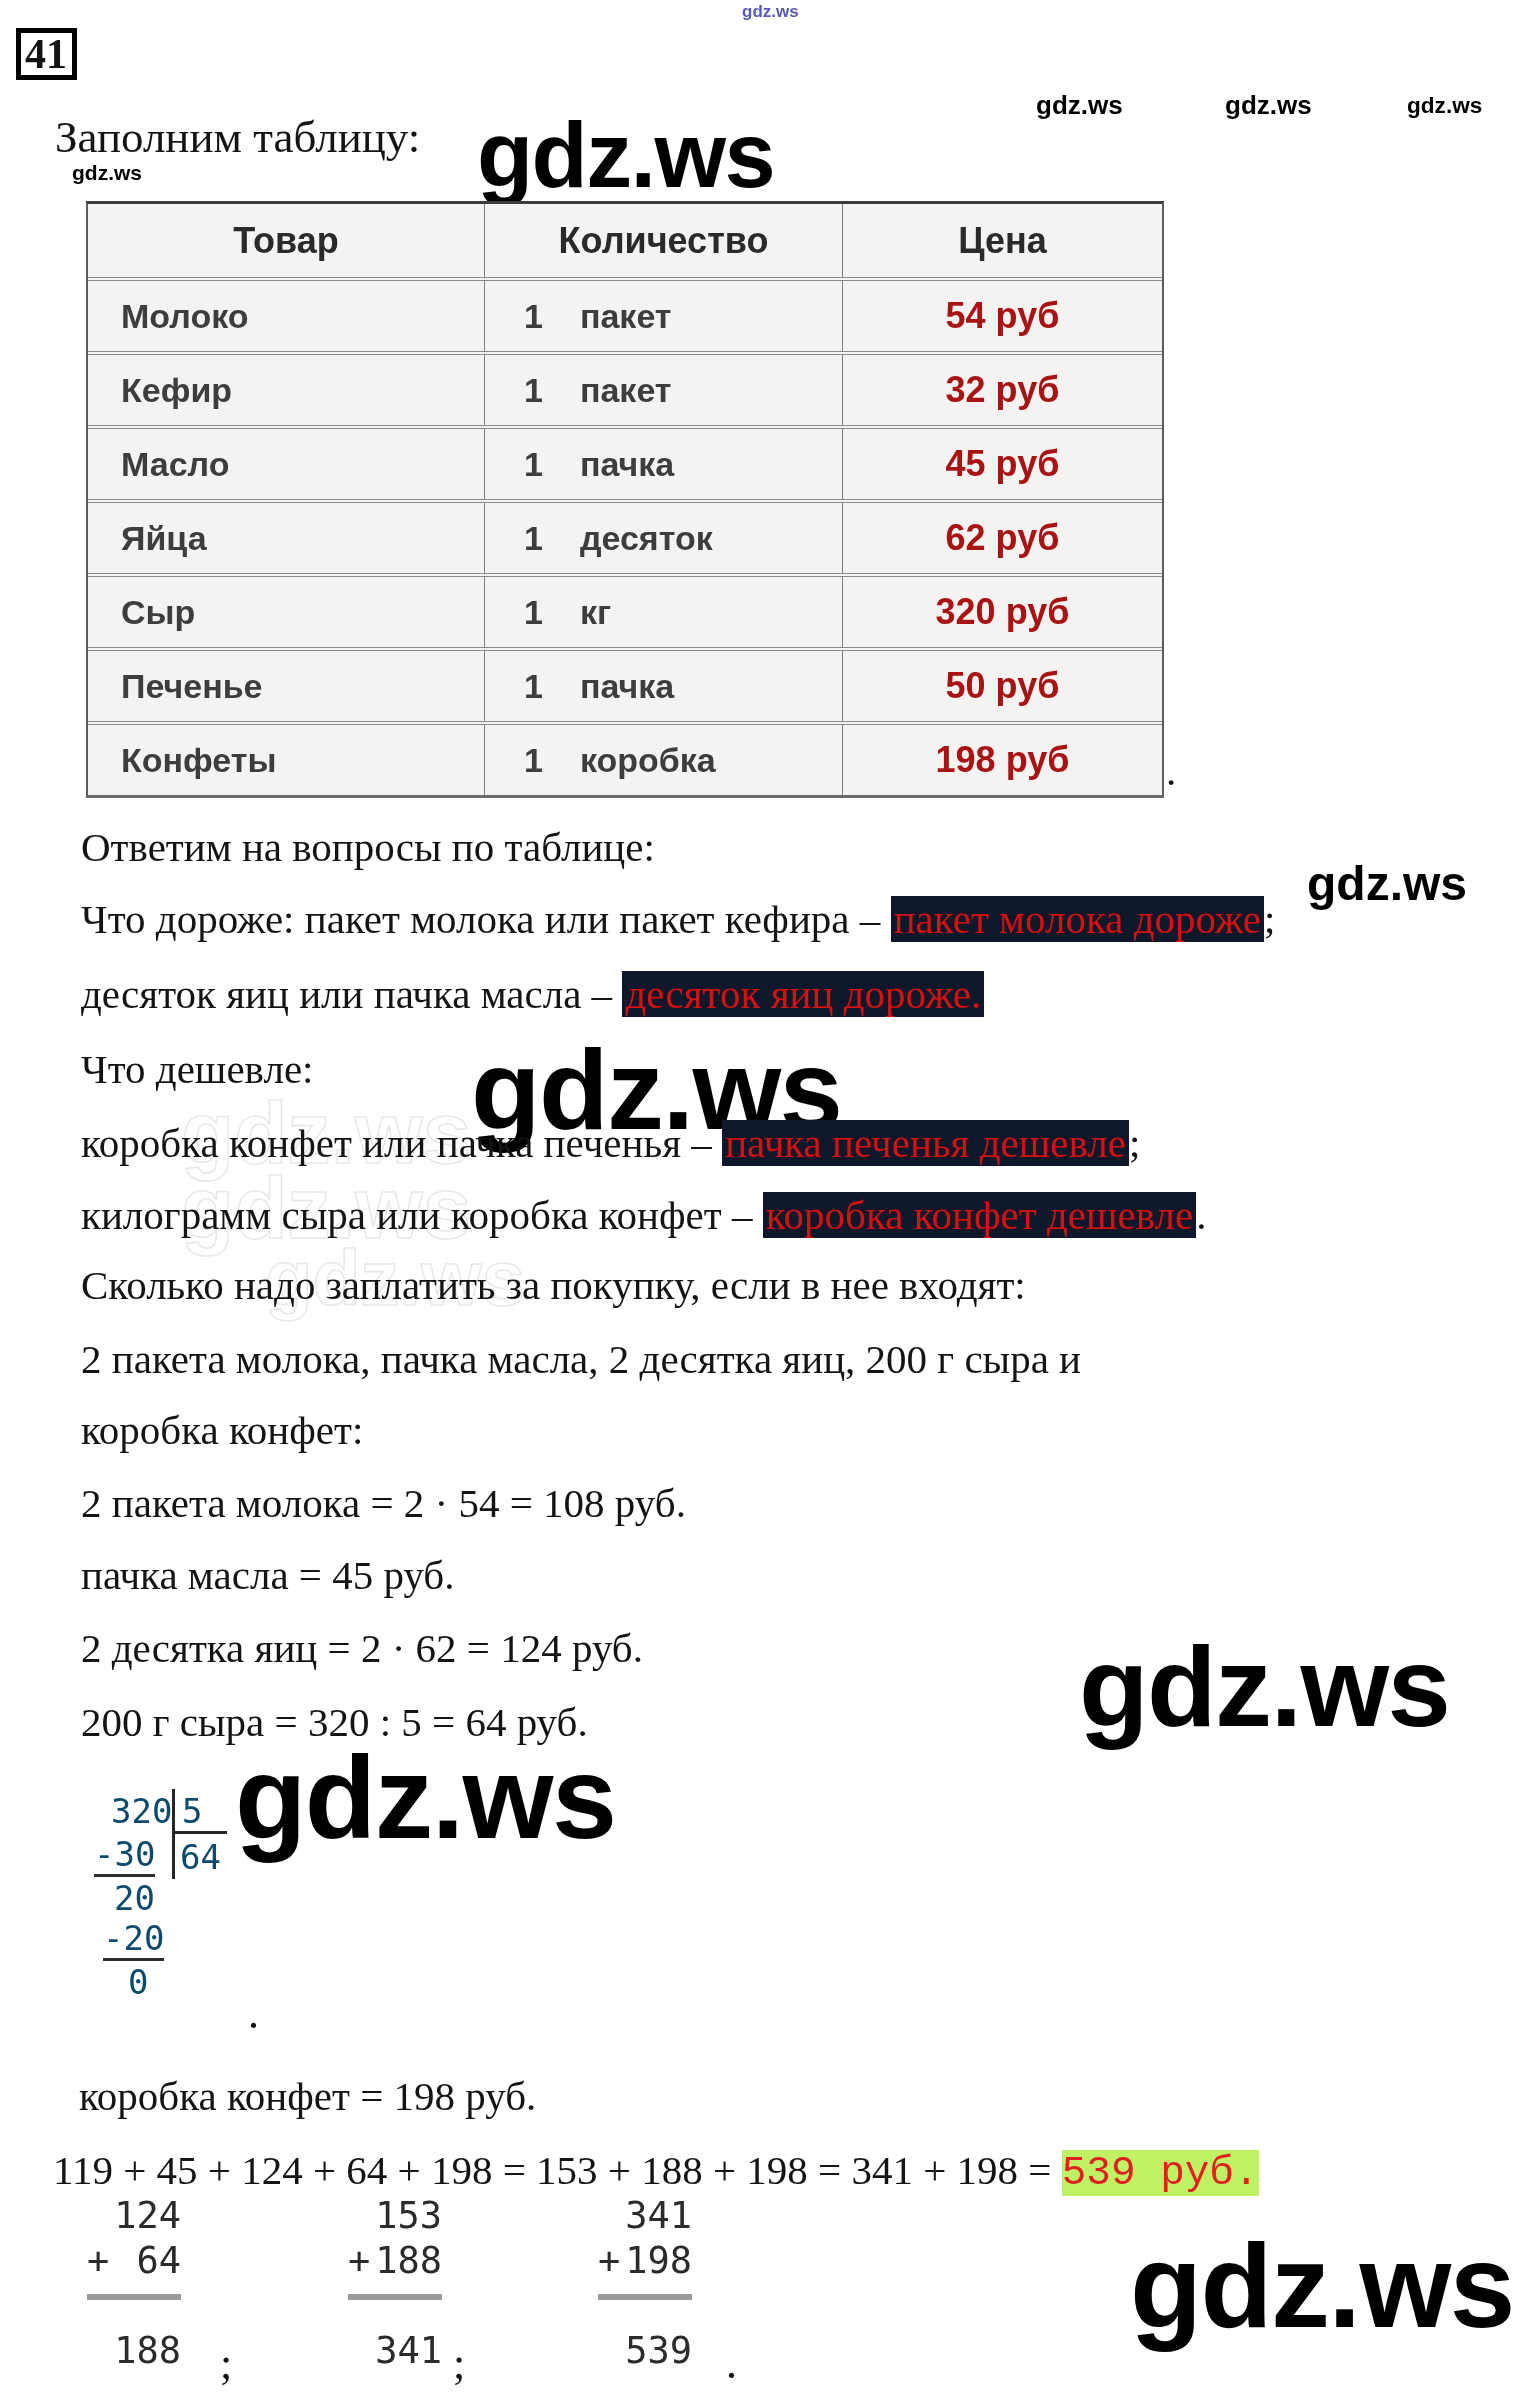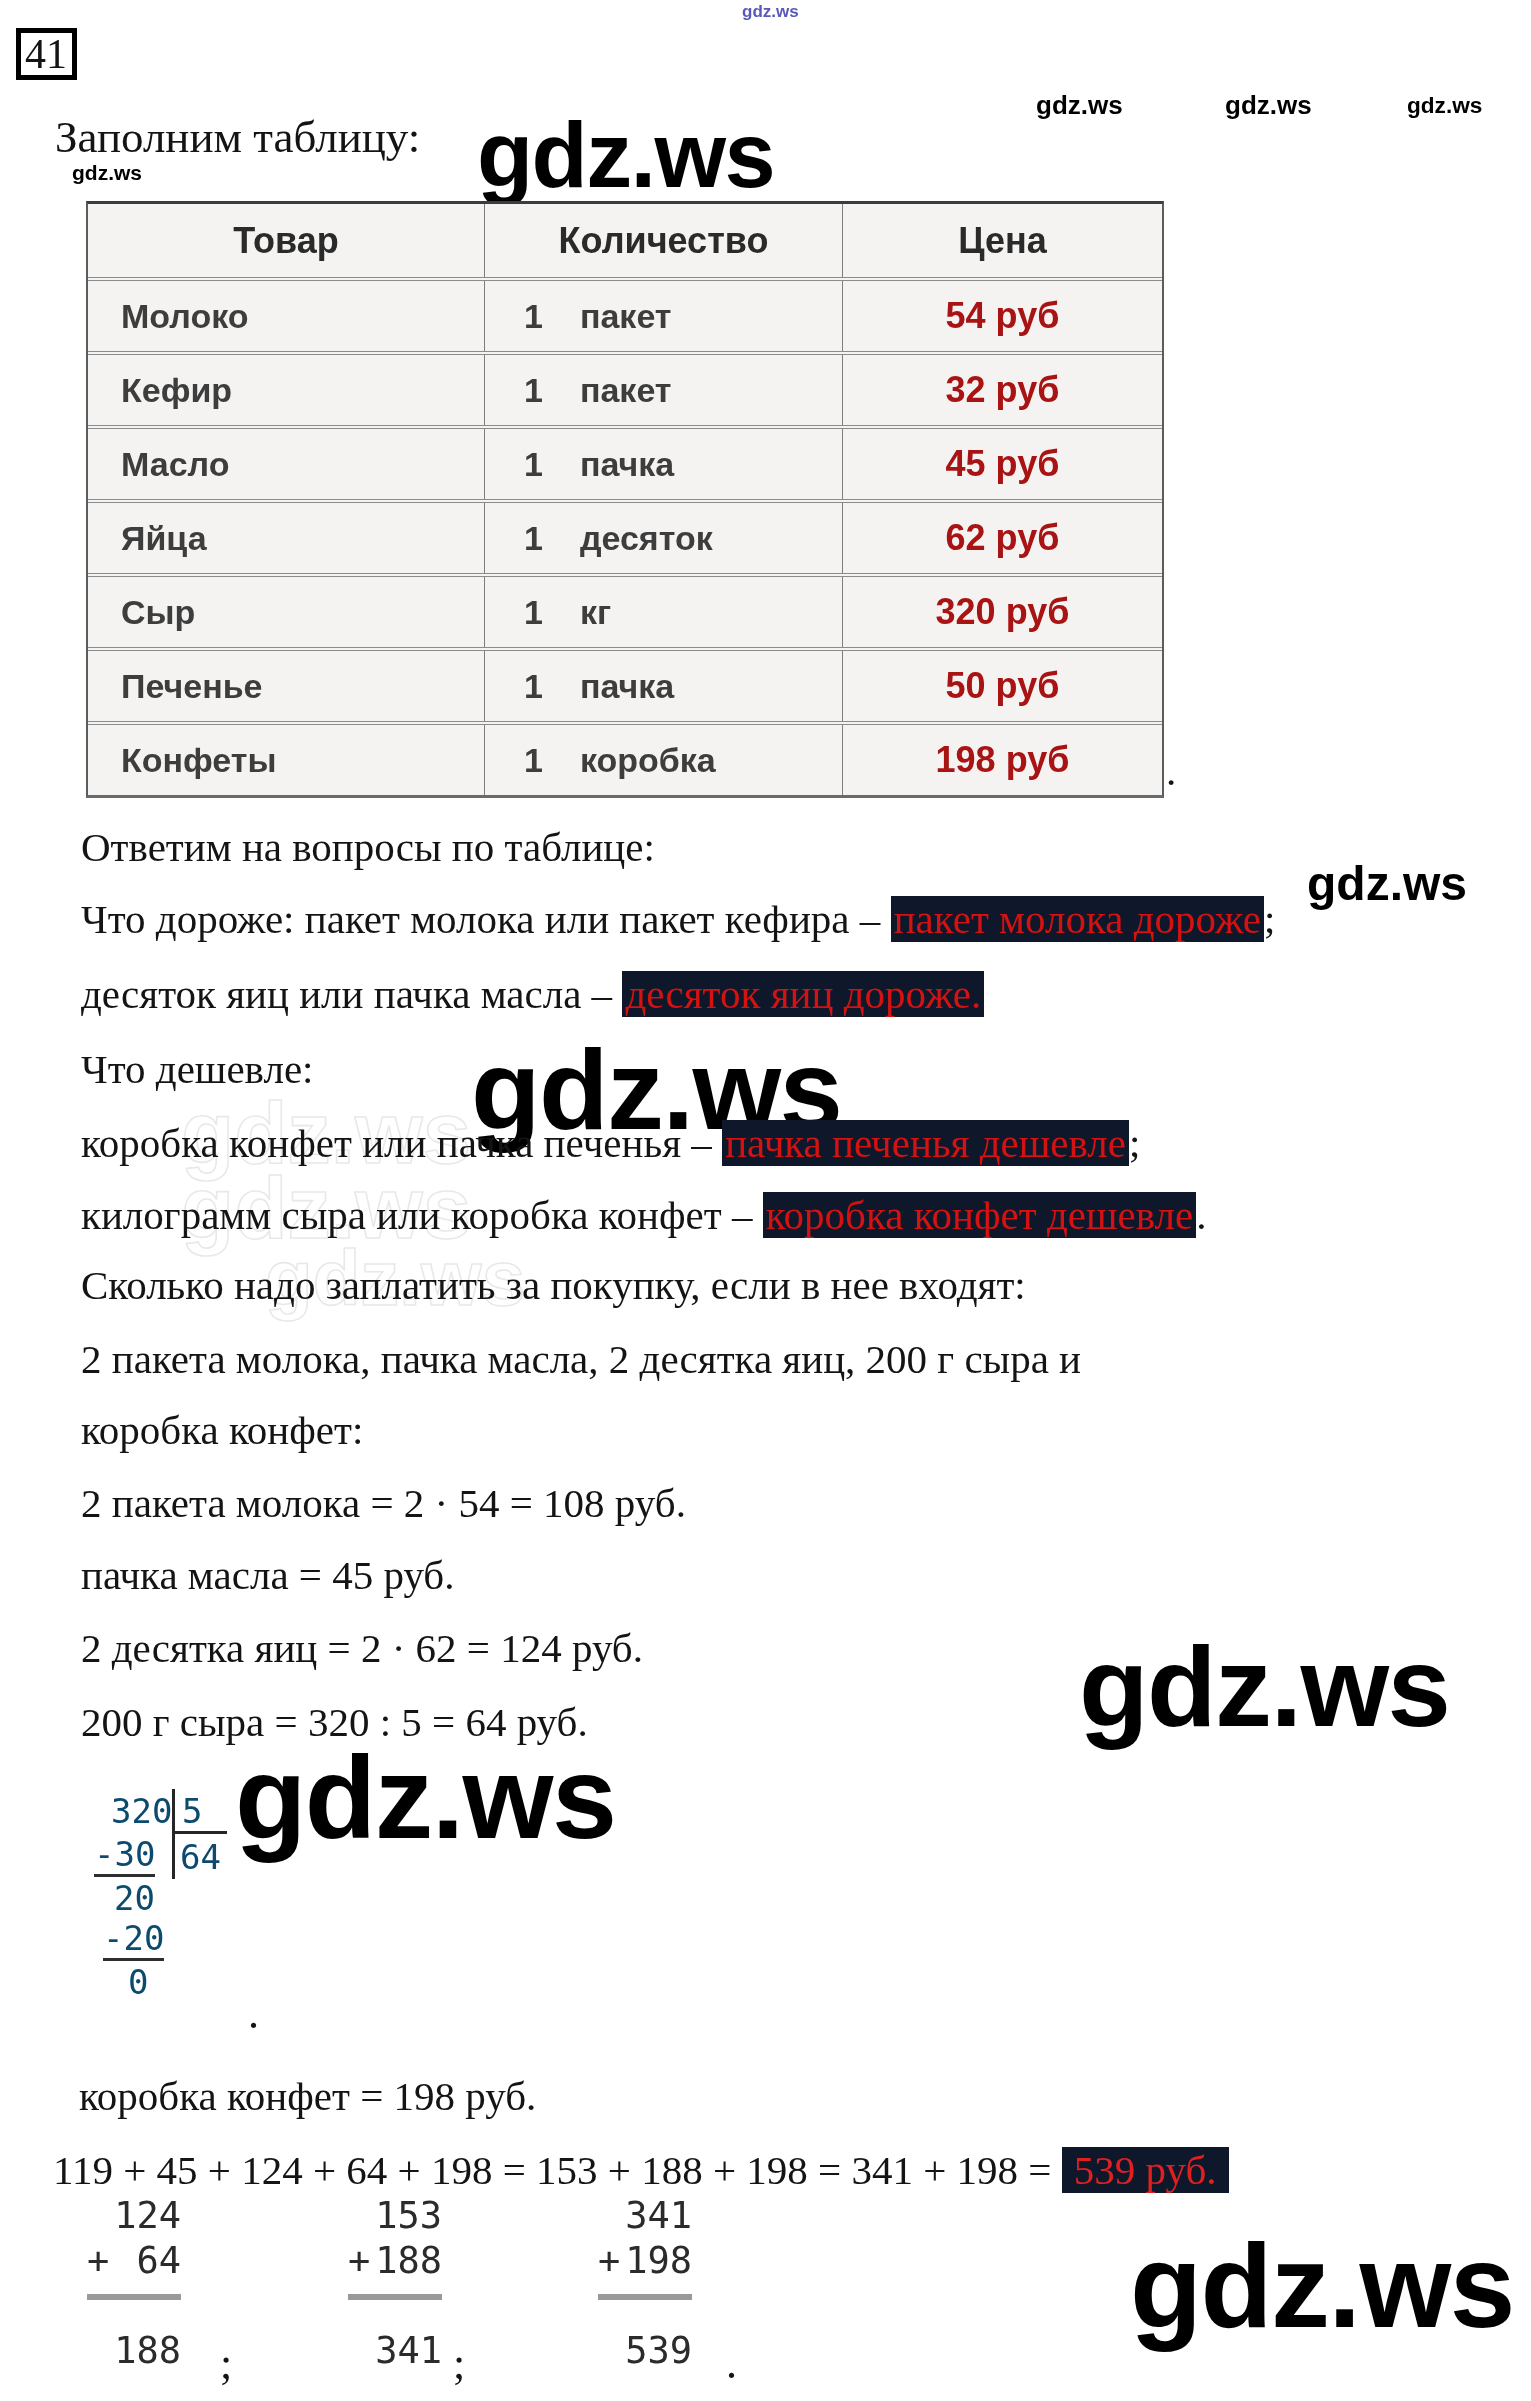--- a/index.html
+++ b/index.html
@@ -2,25 +2,25 @@
 <html style="font-size:12.5px"><head>
 <meta charset="utf-8">
 <style>
   html,body{margin:0;padding:0;background:#fff;}
   .page{position:relative;width:1532px;height:2401px;background:#ffffff;overflow:hidden;
         font-family:"Liberation Serif",serif;color:#141414;border-radius:9px;}
   .abs{position:absolute;white-space:nowrap;}
   
   .bodyline{font-size:41px;line-height:47px;color:#141414;z-index:3;}
   .red{color:#d51212;background:#0f172a;padding:0 3.1px;}
-  .redsum{color:#e02020;background:#0f172a;padding:0 12px;}
+  .redsum{color:#e02020;background:#bef264;padding:0 0;font-family:Liberation Mono, monospace;}
   
   .numbox{left:15.6px;top:28px;border:5.5px solid #000;width:51px;height:42px;
           display:flex;align-items:center;justify-content:center;z-index:4;}
-  .numbox span{font-weight:normal;font-size:42px;font-family:"Liberation Serif",serif;}
+  .numbox span{font-weight:bold;font-size:42px;font-family:"Liberation Serif",serif;}
   
   .wm{font-family:"Liberation Sans",sans-serif;font-weight:700;color:#000;z-index:1;line-height:1;}
   .wm-tiny{font-size:17px;color:#4747b3;font-weight:700;opacity:.9;}
   .wm-small{font-size:21px;}
   .wm-tr{font-size:26px;}
   .wm-med{font-size:48px;}
   .wm-big{letter-spacing:-1.6px;}
   
   .ghost{font-family:"Liberation Sans",sans-serif;font-weight:700;color:transparent;
          -webkit-text-stroke:1.6px #d6d6d6;opacity:.55;z-index:0;line-height:1;}

